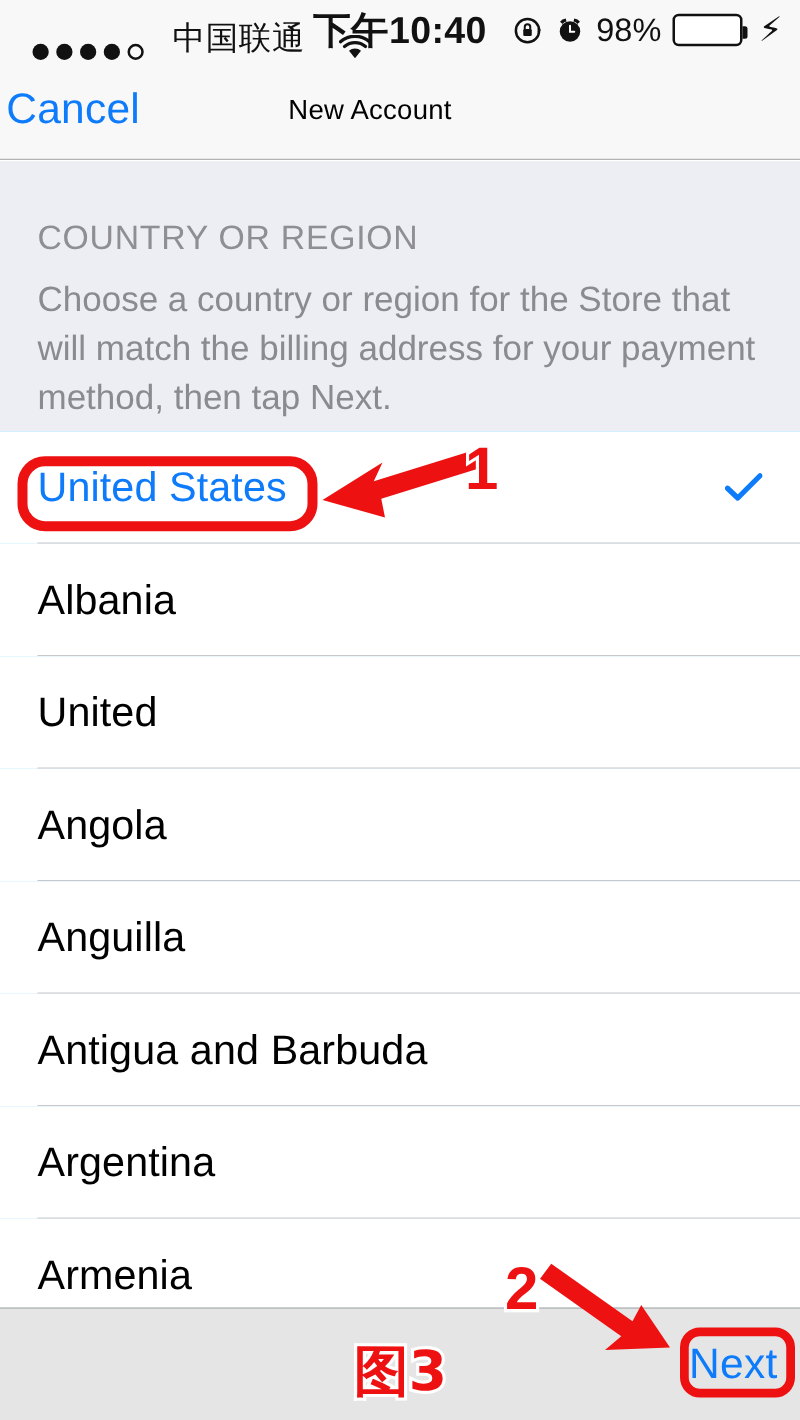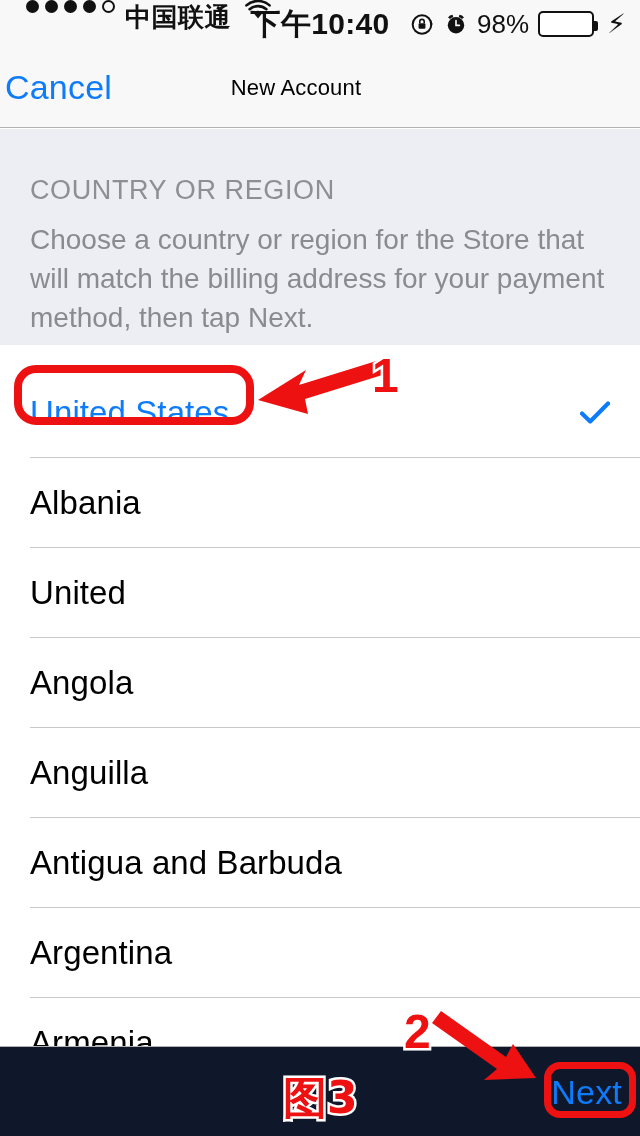--- a/index.html
+++ b/index.html
@@ -10,21 +10,21 @@
     overflow:hidden;
   }
   #screen{ position:relative; width:640px; height:1136px; background:#fff; }
 
   
   .statusbar{
     position:absolute; top:0; left:0; width:640px; height:48px;
     background:#f8f8f8;
     display:flex; align-items:center;
   }
-  .sb-left{ position:absolute; left:26px; top:0; height:48px; display:flex; align-items:flex-start; gap:10px;font-weight:bold;}
+  .sb-left{ position:absolute; left:26px; top:0; height:48px; display:flex; align-items:flex-end; gap:23px;}
   .dots{ display:flex; align-items:center; gap:6px; }
   .dot{ width:13px;height:13px;border-radius:50%;background:#111; }
   .dot.empty{ background:transparent; border:2px solid #111; width:13px;height:13px; }
   .carrier{ font-size:26px; color:#111; letter-spacing:0.5px; font-family:"DejaVu Sans",sans-serif;}
   .wifi{ width:26px; height:20px; position:relative; margin-left:4px;}
   .sb-center{
     position:absolute; left:0; width:640px; text-align:center; top:0; height:48px;
     display:flex; align-items:center; justify-content:center;
     font-size:30px; font-weight:bold; color:#111; letter-spacing:0.3px;
   }
@@ -66,41 +66,41 @@
   }
   .section-title{
     font-size:27px; color:#8e8e93; letter-spacing:0.6px; line-height:1;
   }
   .section-desc{
     margin-top:17px; font-size:28px; color:#8a8a8f; line-height:1.39;
     max-width:590px;
   }
 
   
-  .list{ position:absolute; top:345px; left:0; width:640px; height:701px; background:#7dd3fc; overflow:hidden;margin-top:23px;}
+  .list{ position:absolute; top:345px; left:0; width:640px; height:701px; background:#7dd3fc; overflow:hidden;}
   .row{
     position:relative; height:90px; width:640px;
     display:flex; align-items:center; background:#fff;
   }
   .row .label{
     margin-left:30px; font-size:33px; color:#000; letter-spacing:0.1px;
   }
   .row.selected .label{ color:#0d7bfa; }
   .row .sep{
     position:absolute; left:30px; right:0; bottom:0; height:1px; background:#c8c7cc;
   }
   .check{
     position:absolute; right:30px; top:50%; transform:translateY(-50%);
     width:30px; height:24px;
   }
 
   
   .toolbar{
     position:absolute; bottom:0; left:0; width:640px; height:90px;
-    background:#0f172a; border-top:1px solid #b2b2b2;
+    background:#e5e5e5; border-top:1px solid #b2b2b2;
   }
   .next-btn{
     position:absolute; right:18px; top:50%; transform:translateY(-50%);
     font-size:34px; color:#0d7bfa; letter-spacing:0.2px;
   }
 
   
   .anno{ position:absolute; inset:0; pointer-events:none; }
   .anno-box{
     position:absolute; border:8px solid #ee1111; border-radius:22px;

